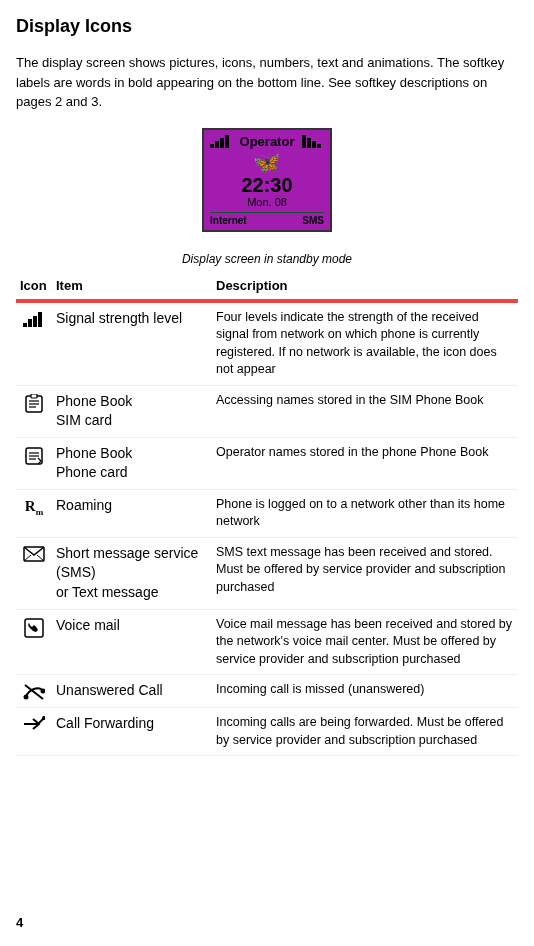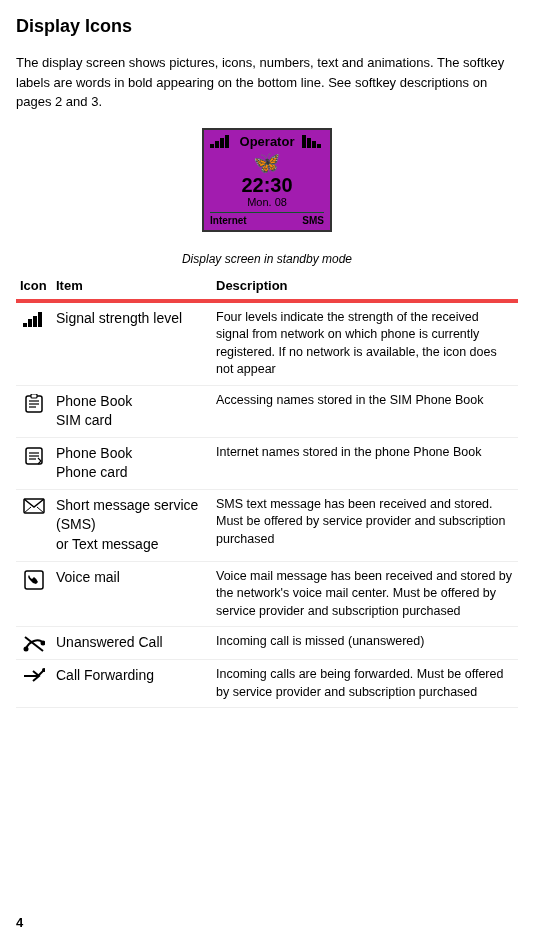--- a/index.html
+++ b/index.html
@@ -206,21 +206,34 @@
       <line x1="5" y1="10" x2="15" y2="10" stroke="#000" stroke-width="1.2"></line>
       <line x1="5" y1="13" x2="12" y2="13" stroke="#000" stroke-width="1.2"></line>
       <polyline points="14,12 17,15 14,18" fill="none" stroke="#000" stroke-width="1.2"></polyline>
     </svg>
           </div>
         </td>
         <td class="col-item">
           <div class="item-text">Phone Book<br>Phone card</div>
         </td>
         <td class="col-desc">
-          <div class="desc-text">Internet names stored in the phone Phone Book</div>
+          <div class="desc-text">Operator names stored in the phone Phone Book</div>
+        </td>
+      </tr>
+      <tr>
+        <td class="col-icon">
+          <div class="icon-cell">
+            <span style="font-size:15px;font-weight:bold;font-family:serif;">R<sub style="font-size:9px;">m</sub></span>
+          </div>
+        </td>
+        <td class="col-item">
+          <div class="item-text">Roaming</div>
+        </td>
+        <td class="col-desc">
+          <div class="desc-text">Phone is logged on to a network other than its home network</div>
         </td>
       </tr>
       <tr>
         <td class="col-icon">
           <div class="icon-cell">
             <svg width="22" height="16" viewBox="0 0 22 16">
       <rect x="1" y="1" width="20" height="14" rx="1" fill="none" stroke="#000" stroke-width="1.5"></rect>
       <polyline points="1,1 11,9 21,1" fill="none" stroke="#000" stroke-width="1.5"></polyline>
       <line x1="1" y1="15" x2="8" y2="9" stroke="#000" stroke-width="1"></line>
       <line x1="21" y1="15" x2="14" y2="9" stroke="#000" stroke-width="1"></line>

